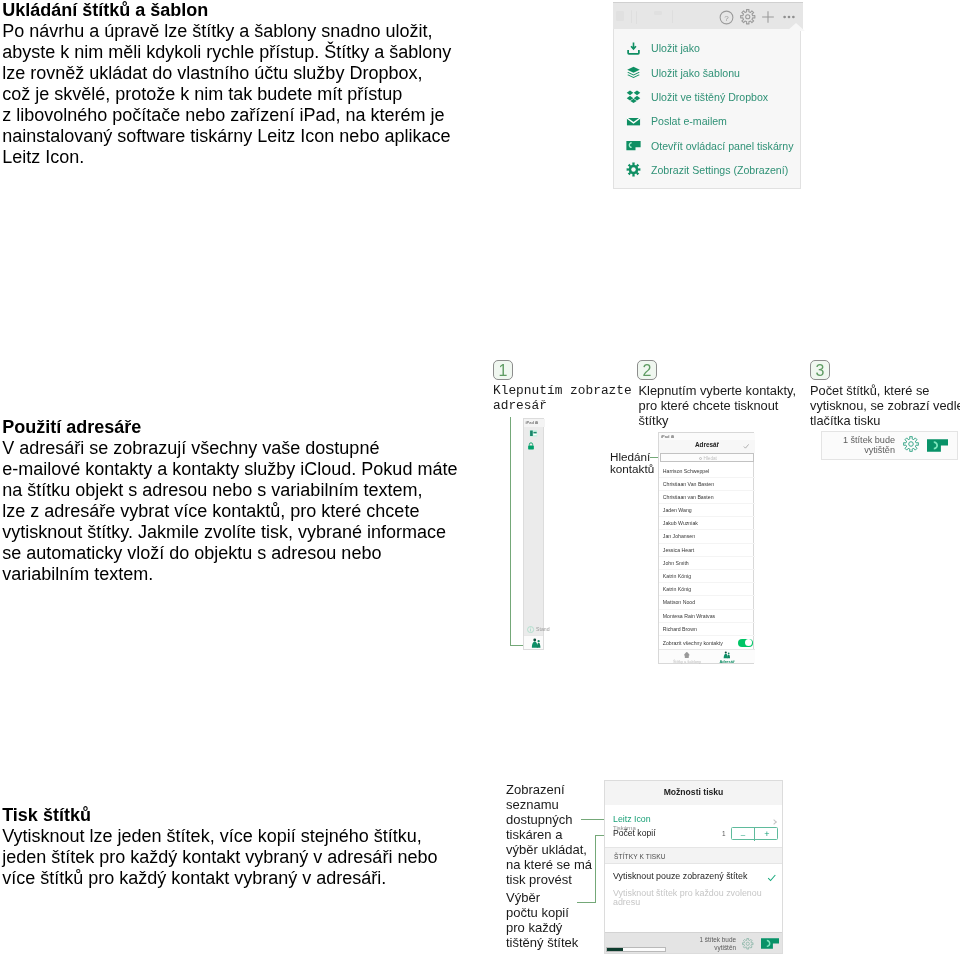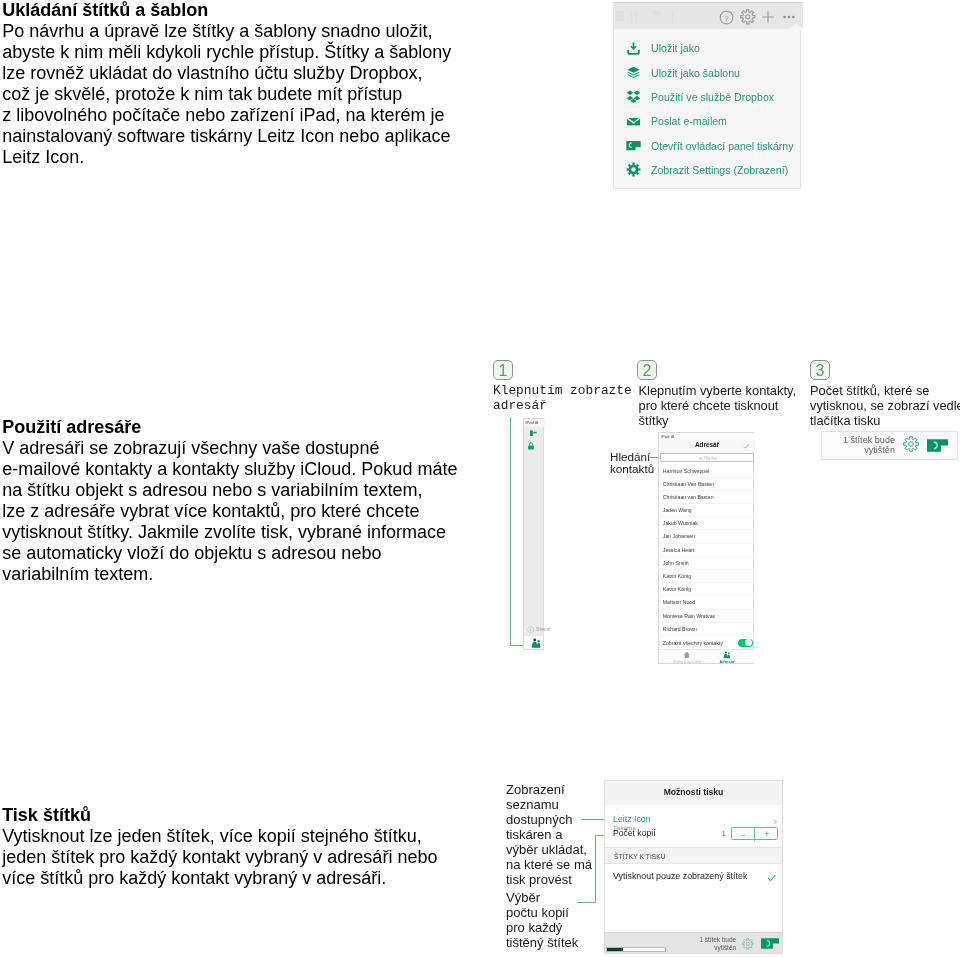--- a/index.html
+++ b/index.html
@@ -324,20 +324,24 @@
   </div>
   <div class="pp-group">
     <span class="pp-glabel">ŠTÍTKY K TISKU</span>
   </div>
   <div class="pp-opt on">
     <span class="pp-otx">Vytisknout pouze zobrazený štítek</span>
     <svg class="pp-ocheck" viewBox="0 0 24 24">
       <path d="M3 13 L9 19 L21 5" fill="none" stroke="#17a97d" stroke-width="2.6"></path>
     </svg>
   </div>
+  <div class="pp-opt off">
+    <span class="pp-otx2">Vytisknout štítek pro každou zvolenou</span>
+    <span class="pp-otx3">adresu</span>
+  </div>
   <div class="pp-foot">
     <div class="pp-prog">
         <span class="pp-progfill"></span>
       </div>
     <div class="pp-ftx">
       <div>1 štítek bude</div>
       <div>vytištěn</div>
     </div>
     <svg class="pp-fgear" viewBox="0 0 24 24">
       <path d="M9.99 0.98 L14.01 0.98 L13.64 4.37 L16.23 5.45 L18.37 2.79 L21.21 5.63 L18.55 7.77 L19.63 10.36 L23.02 9.99 L23.02 14.01 L19.63 13.64 L18.55 16.23 L21.21 18.37 L18.37 21.21 L16.23 18.55 L13.64 19.63 L14.01 23.02 L9.99 23.02 L10.36 19.63 L7.77 18.55 L5.63 21.21 L2.79 18.37 L5.45 16.23 L4.37 13.64 L0.98 14.01 L0.98 9.99 L4.37 10.36 L5.45 7.77 L2.79 5.63 L5.63 2.79 L7.77 5.45 L10.36 4.37 Z" fill="none" stroke="#8fb8ab" stroke-width="1.8" stroke-linejoin="round"></path>
@@ -392,21 +396,21 @@
       <span class="mp-label">Uložit jako šablonu</span>
     </div>
     <div class="mp-item">
       <svg class="mp-iico" viewBox="0 0 24 24">
         <path d="M6.4 2.4 1.2 6.1 6.4 9.8 11.6 6.1Z" fill="#0f8f63"></path>
         <path d="M17.6 2.4 12.4 6.1 17.6 9.8 22.8 6.1Z" fill="#0f8f63"></path>
         <path d="M6.4 10.9 1.2 14.6 6.4 18.3 11.6 14.6Z" fill="#0f8f63"></path>
         <path d="M17.6 10.9 12.4 14.6 17.6 18.3 22.8 14.6Z" fill="#0f8f63"></path>
         <path d="M12 15.7 6.9 19.3 12 22.4 17.1 19.3Z" fill="#0f8f63"></path>
       </svg>
-      <span class="mp-label">Použití ve službě Dropbox</span>
+      <span class="mp-label">Uložit ve tištěný Dropbox</span>
     </div>
     <div class="mp-item">
       <svg class="mp-iico" viewBox="0 0 24 24">
         <path d="M1.5 6.4 H22.5 V18.2 H1.5Z" fill="#0f8f63"></path>
         <path d="M1.5 6.4 12 14.2 22.5 6.4" fill="none" stroke="#ffffff" stroke-width="2.2"></path>
       </svg>
       <span class="mp-label">Poslat e-mailem</span>
     </div>
     <div class="mp-item">
       <svg class="mp-iico" viewBox="0 0 24 24">

